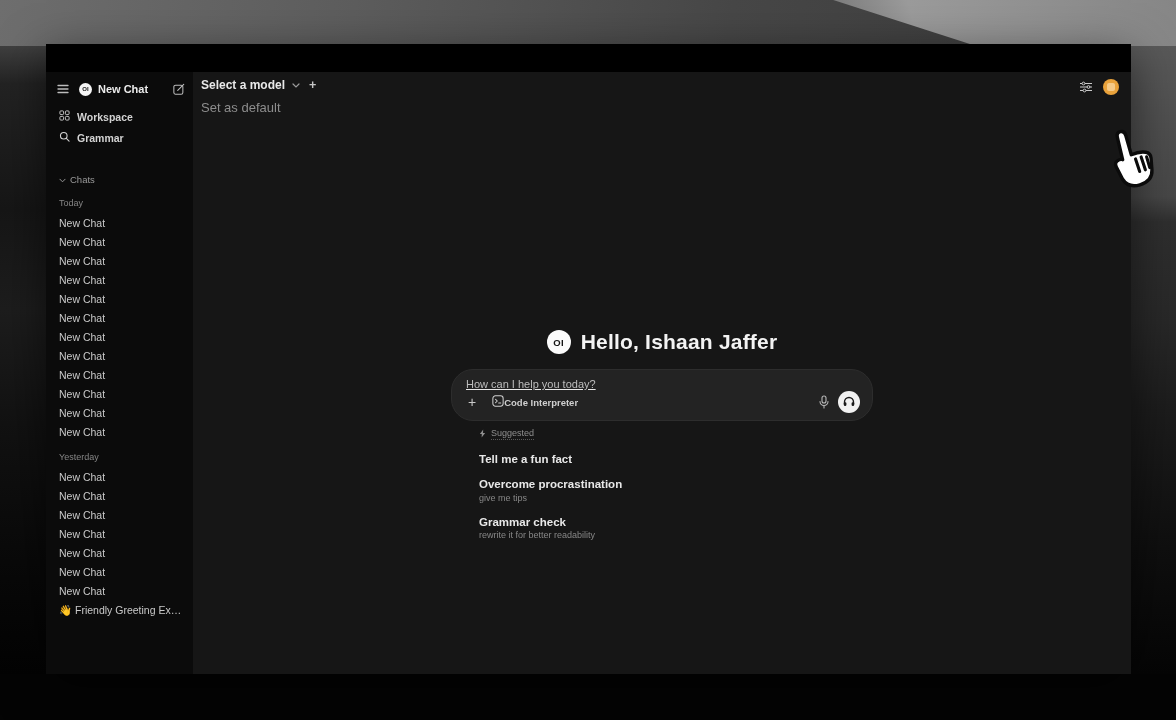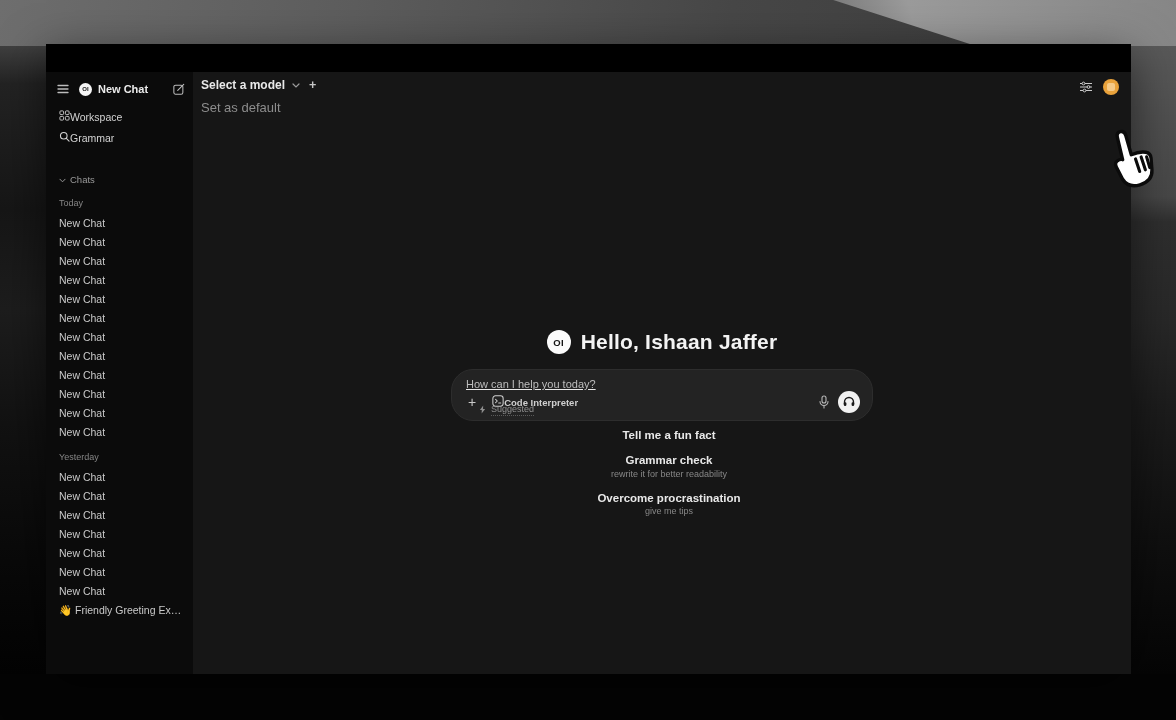--- a/index.html
+++ b/index.html
@@ -26,22 +26,22 @@
 
   .sidebar { position:absolute; left:0; top:28px; width:147px; height:602px;
     background:#0b0b0b; padding:6px 8px 0 11px; }
   .sb-header { display:flex; align-items:center; height:22px; margin-bottom:6px; }
   .sb-burger { width:13px; color:#bdbdbd; cursor:pointer; }
   .sb-logo { width:13px; height:13px; border-radius:50%; background:#f5f5f5; color:#111;
     font-size:6px; font-weight:800; display:flex; align-items:center; justify-content:center;
     margin-left:9px; margin-right:6px; }
   .sb-title { font-size:11px; font-weight:700; color:#ececec; flex:1; }
   .sb-edit { color:#bdbdbd; cursor:pointer; display:flex; }
-  .sb-nav-item { display:flex; align-items:center; color:#d3d3d3;
-    font-size:10.5px; font-weight:400; padding:4px 2px; cursor:pointer; border-radius:5px; }
+  .sb-nav-item { display:flex; align-items:center; gap:7px; color:#d3d3d3;
+    font-size:10.5px; font-weight:700; padding:4px 2px; cursor:pointer; border-radius:5px; }
   .sb-nav-item svg { flex:0 0 auto; }
   .sb-chats-head { display:flex; align-items:center; gap:4px; color:#9a9a9a;
     font-size:9.5px; margin-top:24px; padding:2px; cursor:pointer; }
   .chat-list { margin-top:5px; }
   .chat-row { white-space:nowrap; overflow:hidden; text-overflow:ellipsis; }
   .chat-row.group { color:#858585; font-size:9px; margin:9px 0 3px; padding:2px; }
   .chat-row.chat { color:#c9c9c9; font-size:10.5px; padding:3.5px 2px; border-radius:5px; cursor:pointer; }
 
   .main { position:absolute; left:147px; top:28px; width:938px; height:602px; background:#161616; }
   .topbar { position:absolute; left:8px; top:6px; }
@@ -73,21 +73,21 @@
   .composer-input::placeholder { color:#bdbdbd; opacity:1; }
   .composer-row { display:flex; align-items:center; }
   .c-plus { color:#c9c9c9; font-size:14px; font-weight:500; cursor:pointer; line-height:1; padding:0 2px; }
   .c-pill { display:flex; align-items:center; margin-left:14px; cursor:pointer;
     color:#cfcfcf; font-size:9.5px; font-weight:600; }
   .c-right { margin-left:auto; display:flex; align-items:center; gap:9px; }
   .mic-btn { color:#b9b9b9; cursor:pointer; display:flex; }
   .hp-btn { width:22px; height:22px; border-radius:50%; background:#f2f2f2; color:#1a1a1a;
     display:flex; align-items:center; justify-content:center; cursor:pointer; }
 
-  .suggested { position:absolute; top:332px; left:28px; width:380px;text-align:center; }
+  .suggested { position:absolute; top:356px; left:28px; width:380px; }
   .sg-head { display:flex; align-items:center; gap:5px; color:#8f8f8f; font-size:9px; }
   .sg-head-label { border-bottom:1px dotted #5a5a5a; padding-bottom:1px; }
   .sg-item { margin-top:13px; cursor:pointer; }
   .sg-title { font-size:11.5px; font-weight:600; color:#e8e8e8; }
   .sg-sub { font-size:9px; color:#878787; margin-top:2.5px; }
 
   .cursor { position:absolute; left:1099px; top:126px; width:62px; height:68px;
     transform:rotate(-14deg); pointer-events:none; z-index:50; }
 </style>
 </head>
@@ -275,27 +275,27 @@
                 </svg>
             </span>
             <span class="sg-head-label">Suggested</span>
           </div>
 
             <div class="sg-item">
               <div class="sg-title">Tell me a fun fact</div>
             </div>
 
             <div class="sg-item">
+              <div class="sg-title">Overcome procrastination</div>
+              <div class="sg-sub">give me tips</div>
+            </div>
+
+            <div class="sg-item">
               <div class="sg-title">Grammar check</div>
               <div class="sg-sub">rewrite it for better readability</div>
-            </div>
-
-            <div class="sg-item">
-              <div class="sg-title">Overcome procrastination</div>
-              <div class="sg-sub">give me tips</div>
             </div>
 
         </div>
       </div>
     </div>
   </div>
 
   <svg class="cursor" viewBox="0 0 44 48">
     <path d="M17.2 6.2 Q17.2 2.8 20.2 2.8 Q23.2 2.8 23.3 6.2 L23.8 20.6 Q30 19.6 34.2 21.4 Q37.4 22.8 36.8 26.4 L35.4 34.6 Q34 42.4 24.6 42.8 Q16 43.2 13.6 36 L11.4 26.4 Q10.6 22.6 14.6 22 Q16.4 21.8 17 22.6 Z" fill="#ffffff" stroke="#0b0b0b" stroke-width="2.4" stroke-linejoin="round"></path>
     <path d="M26 24.2 26.7 33.6 M30.2 23.8 30.9 33.4 M34 24.6 34.3 32.6" stroke="#0b0b0b" stroke-width="2.2" stroke-linecap="round" fill="none"></path>

